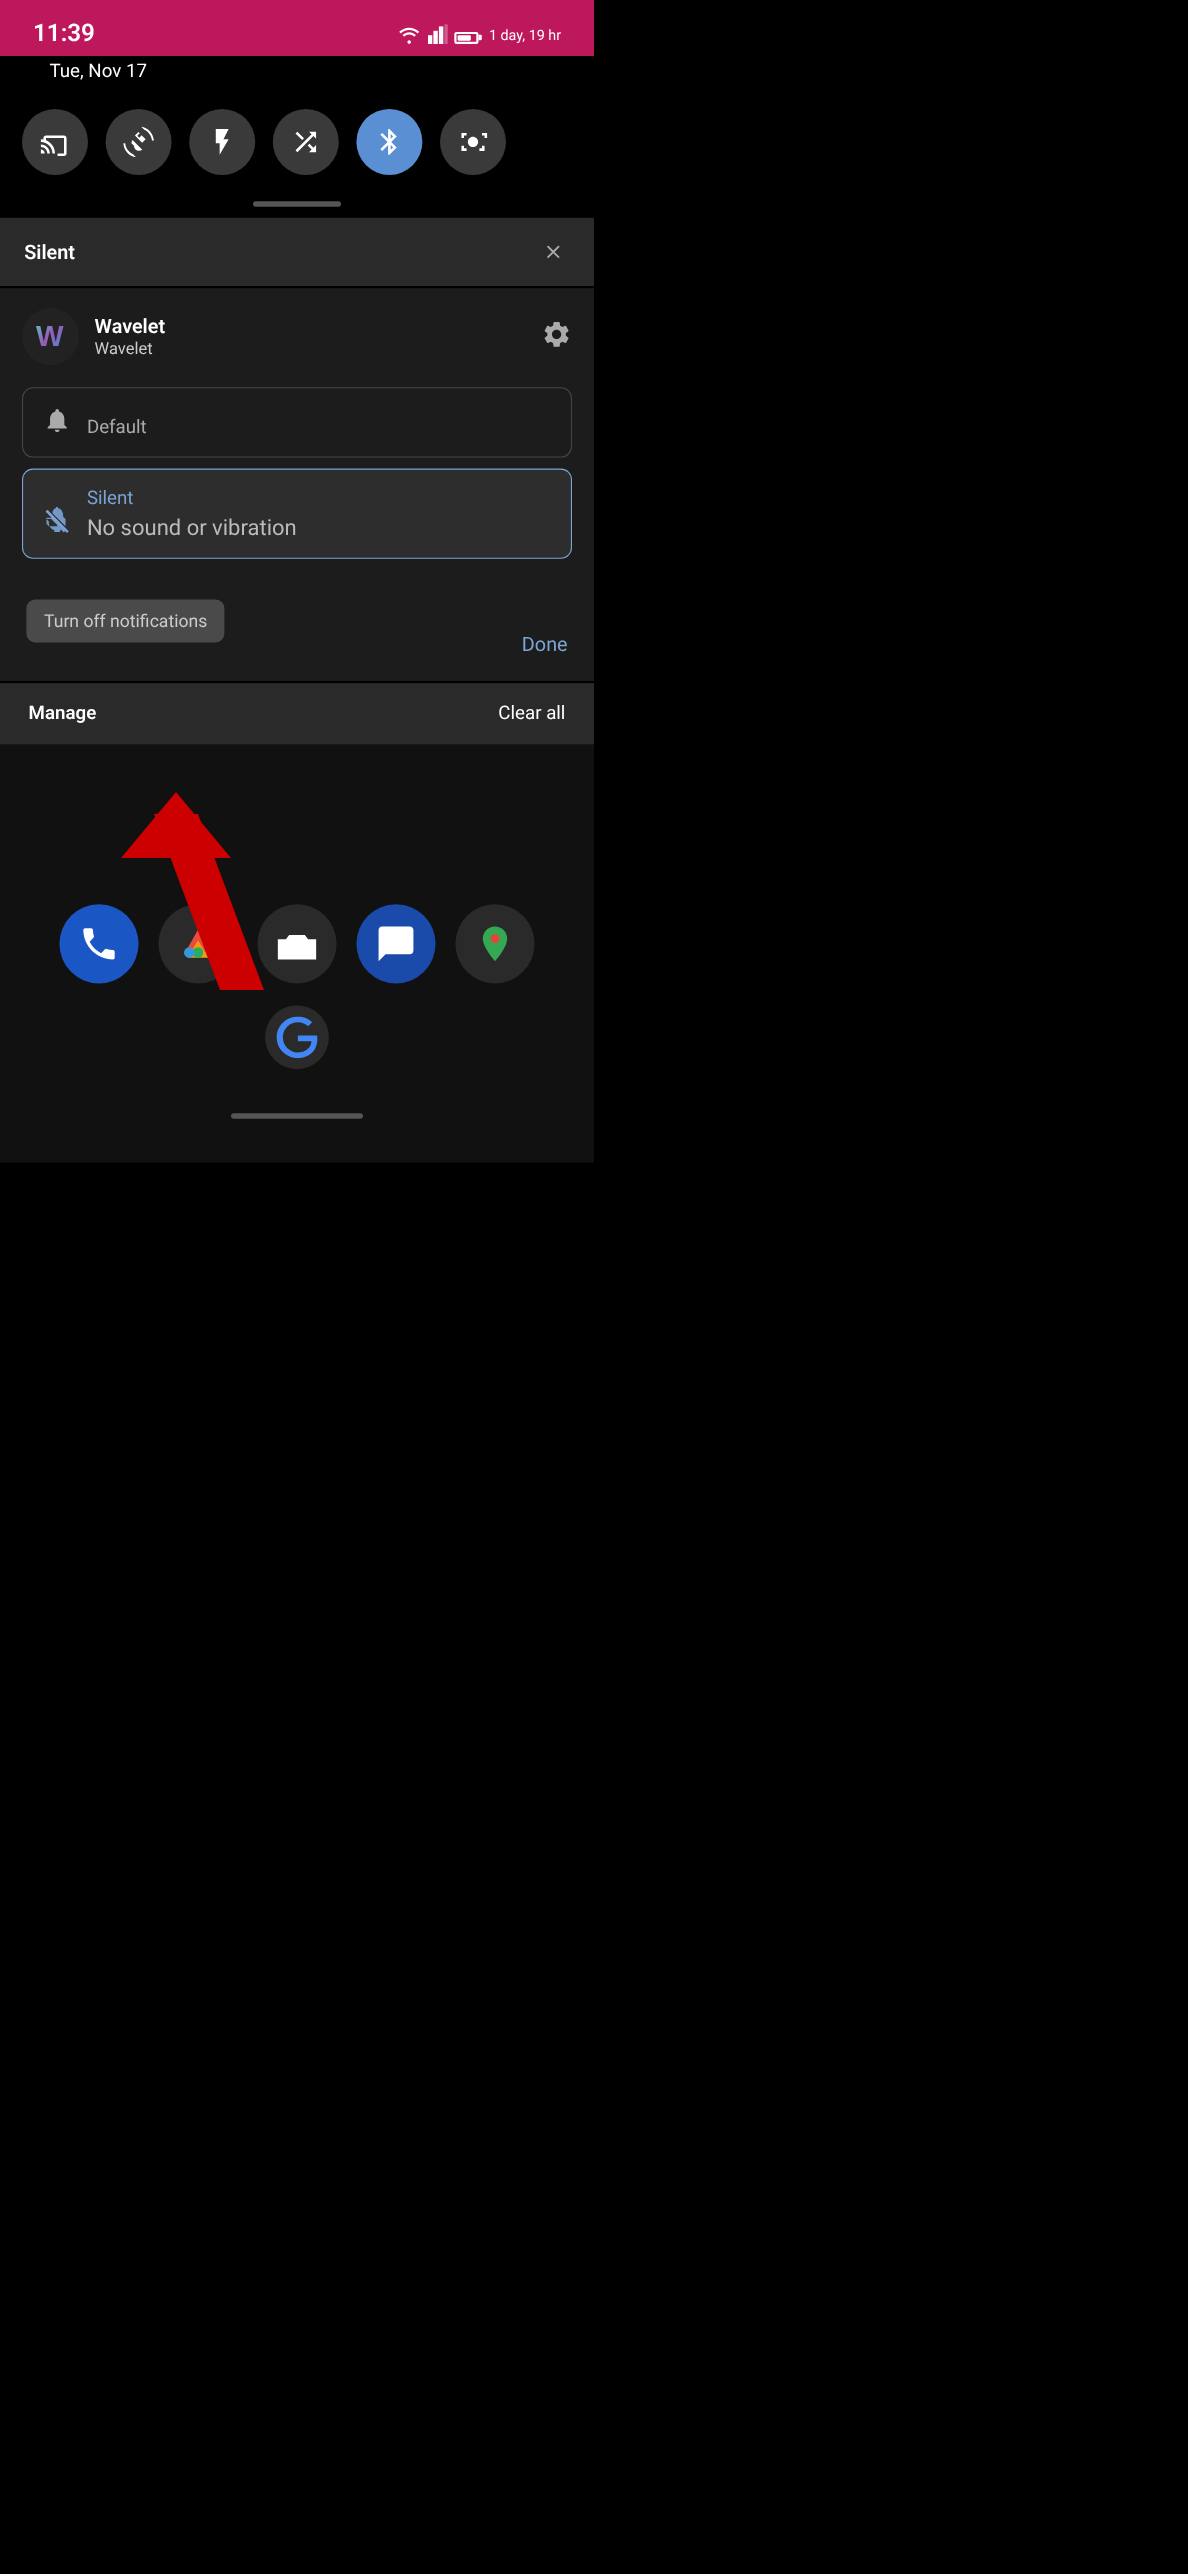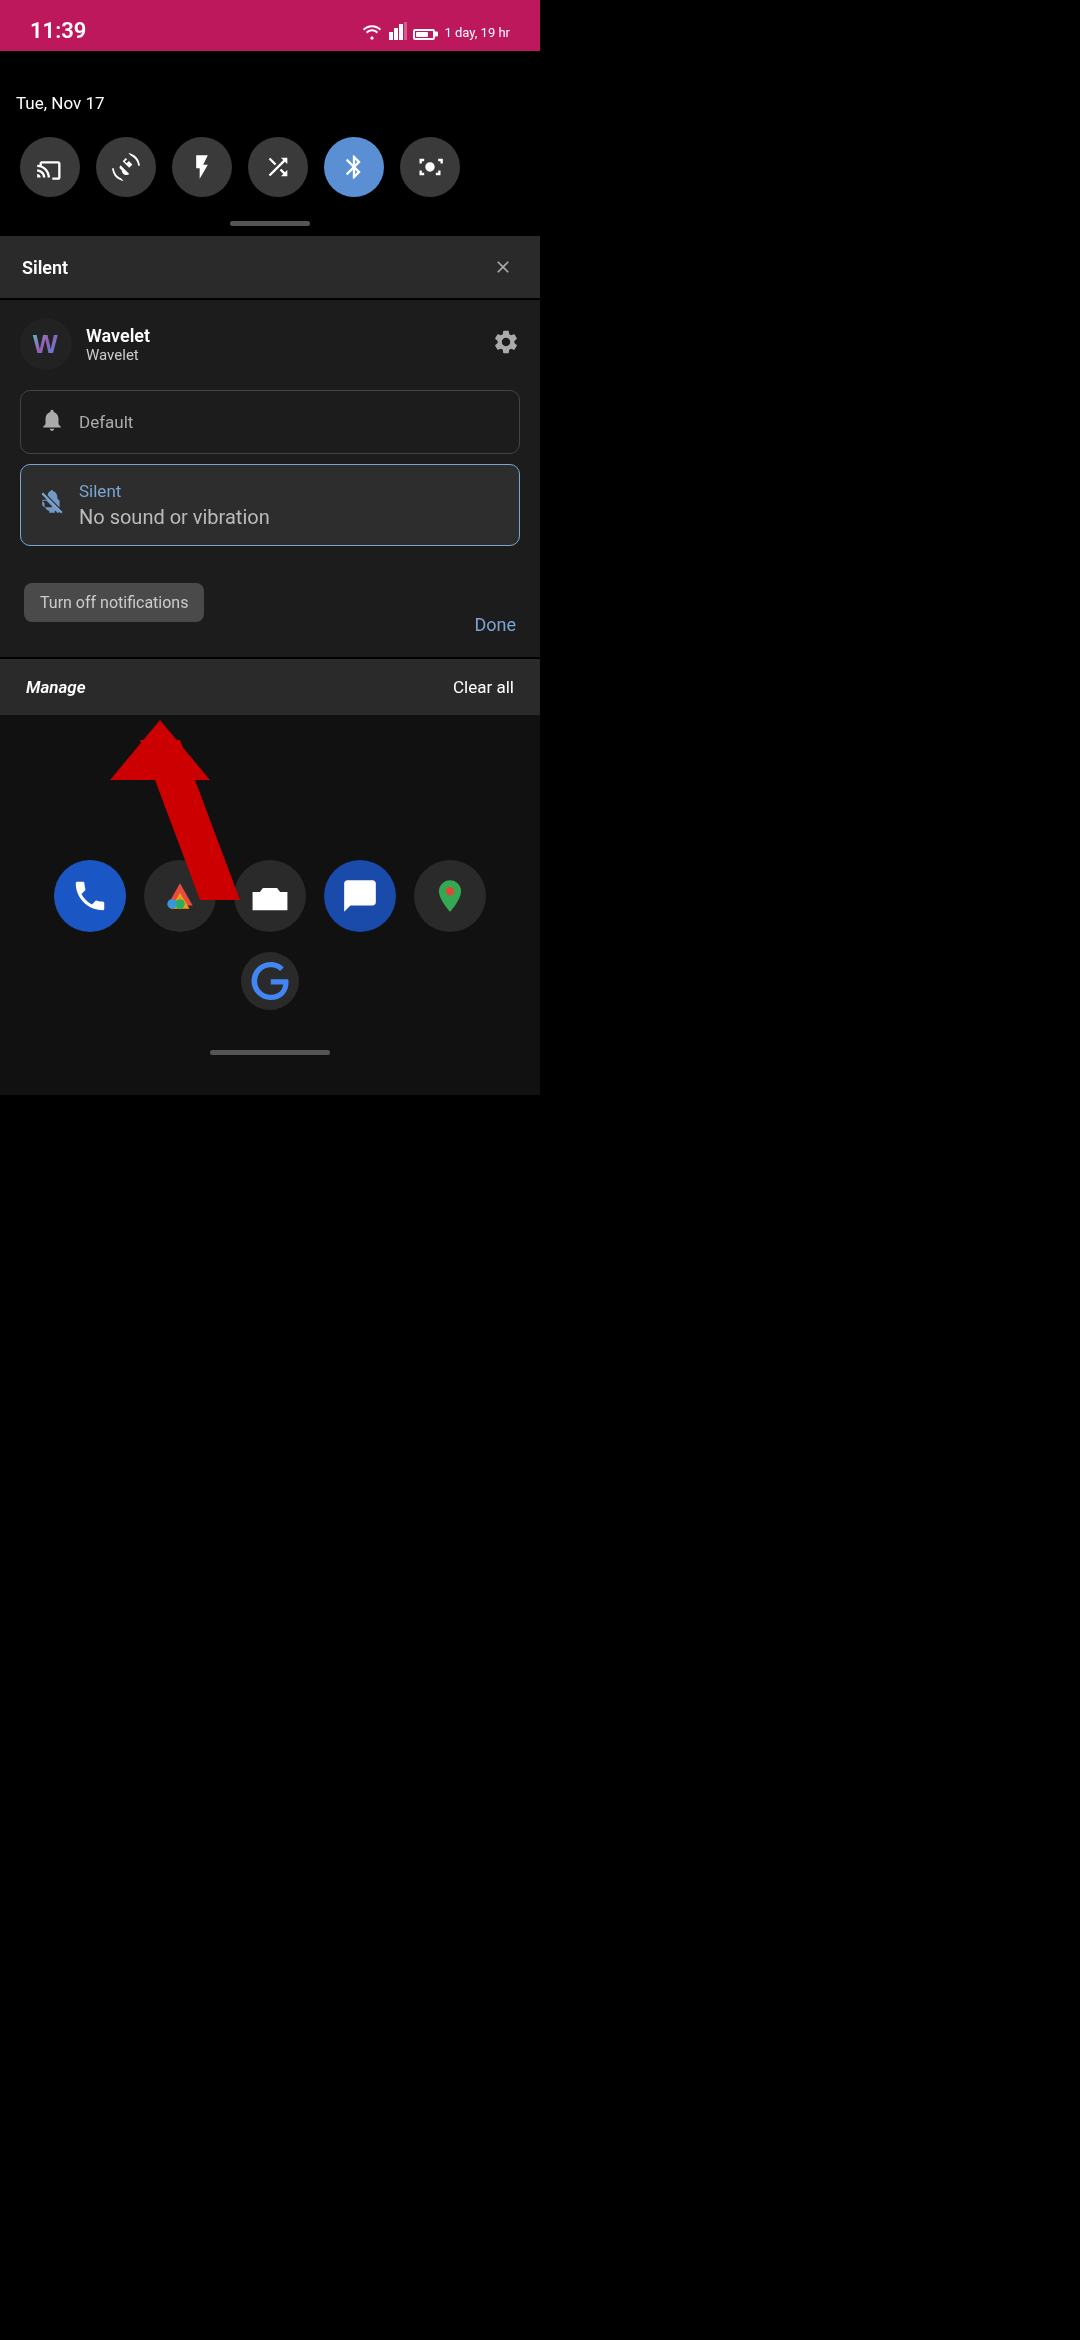--- a/index.html
+++ b/index.html
@@ -33,26 +33,25 @@
       gap: 6px;
     }
     .status-icons span {
       color: #fff;
       font-size: 13px;
     }
 
     
     .date-row {
       width: 100%;
-      padding: 4px 30px 14px 16px;
+      padding: 4px 30px 14px 45px;
       display: flex;
       justify-content: space-between;
       align-items: center;
       background: #000;
-      margin-top: 38px;
     }
     .date-text {
       color: #fff;
       font-size: 17px;
       font-weight: 400;
     }
 
     
     .quick-settings {
       background: #000;
@@ -173,21 +172,21 @@
       fill: #aaa;
     }
 
     
     .option-row {
       border: 1.5px solid #444;
       border-radius: 10px;
       padding: 16px 18px;
       margin-bottom: 10px;
       display: flex;
-      align-items: center;
+      align-items: flex-end;
       gap: 14px;
       cursor: pointer;
     }
     .option-row.selected {
       border-color: #7ba4d4;
       background: #2d2d2d;
     }
     .option-icon svg {
       width: 26px;
       height: 26px;
@@ -250,21 +249,20 @@
       align-items: center;
     }
     .manage-btn {
       color: #fff;
       font-size: 17px;
       font-weight: 600;
       cursor: pointer;
       background: none;
       border: none;
       font-family: inherit;
-      font-style: italic;
     }
     .clear-all-btn {
       color: #fff;
       font-size: 17px;
       font-weight: 400;
       cursor: pointer;
       background: none;
       border: none;
       font-family: inherit;
     }

